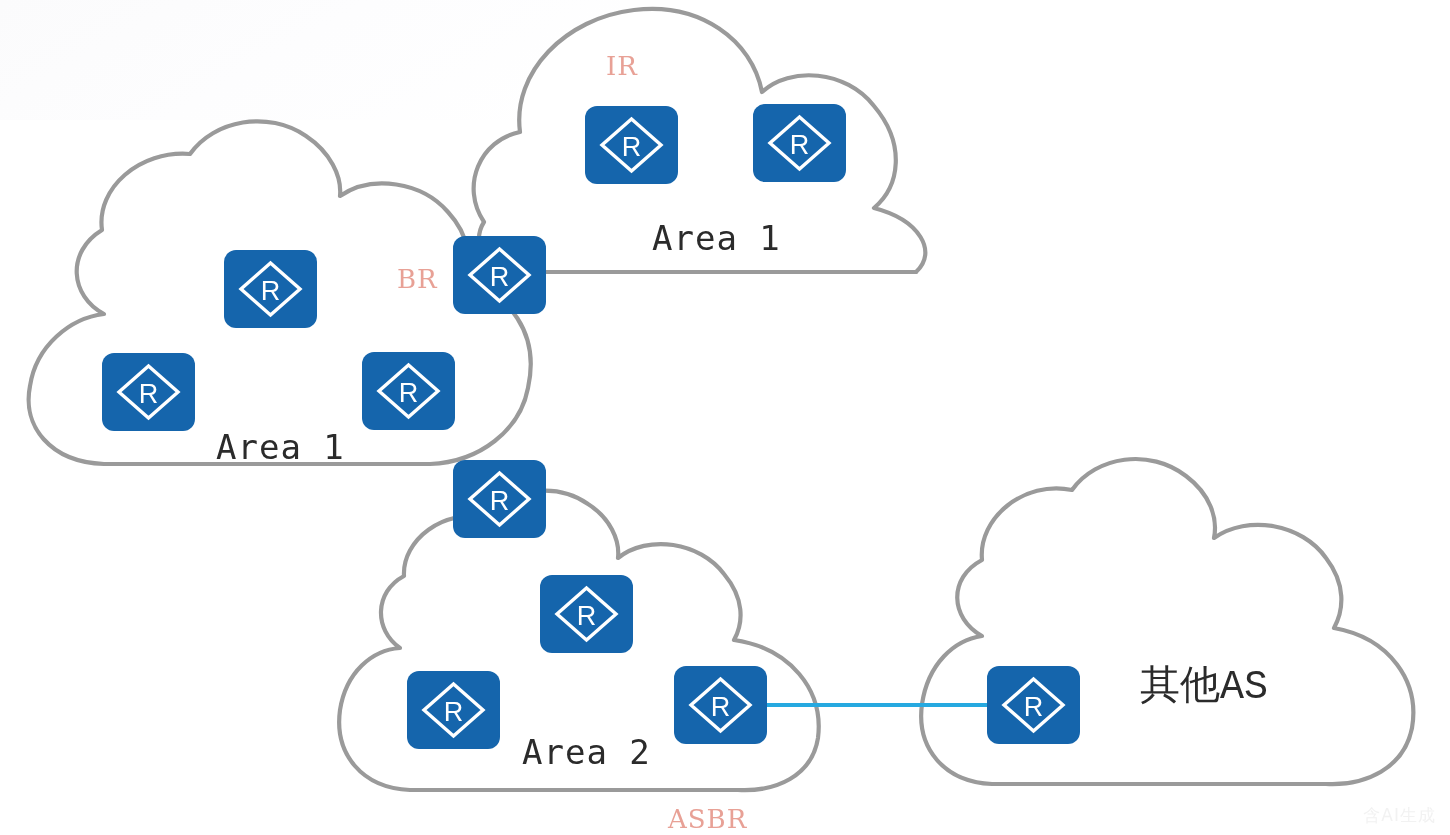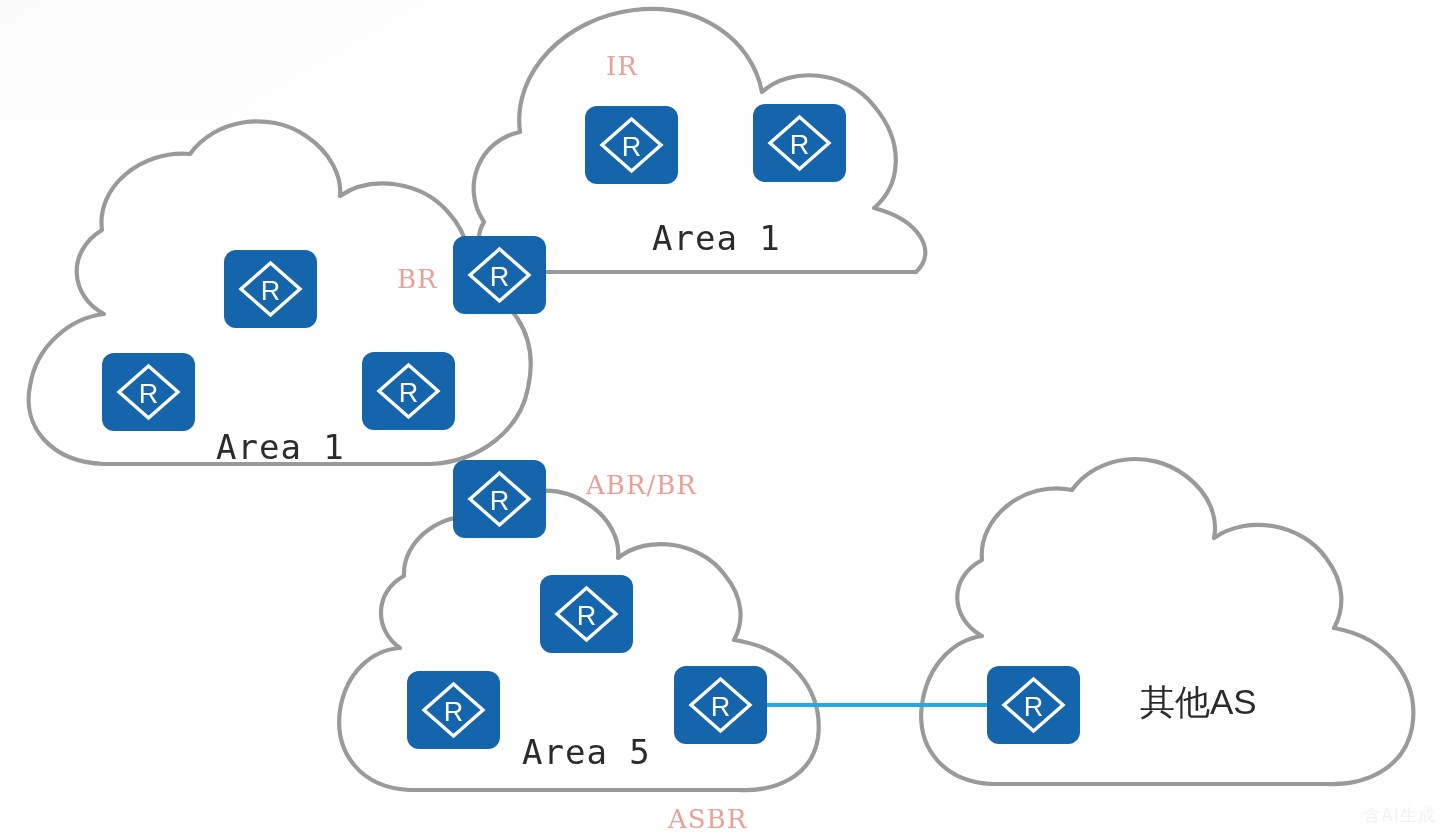--- a/index.html
+++ b/index.html
@@ -62,25 +62,24 @@
     color: #2b2b2b;
     letter-spacing: 1px;
   }
   .lbl-role {
     font-family: "DejaVu Serif", "Liberation Serif", serif;
     font-size: 26px;
     color: #e8a196;
     letter-spacing: 1px;
   }
   .lbl-as {
-    font-family: Liberation Sans, sans-serif;
-    font-size: 35px;
+    font-family: Liberation Mono, monospace;
+    font-size: 40px;
     color: #2b2b2b;
     letter-spacing: 0px;
-    margin-top: 16px;
   }
   .watermark {
     position: absolute;
     right: 14px;
     bottom: 8px;
     font-family: "DejaVu Sans", "Liberation Sans", sans-serif;
     font-size: 17px;
     color: #f2f2f2;
     letter-spacing: 1px;
     user-select: none;
@@ -239,23 +238,22 @@
   </div>
 
   <div class="lbl lbl-role" style="left:606px; top:53px;">IR</div>
 
   <div class="lbl lbl-area" style="left:652px; top:221px;text-align:center;">Area 1</div>
 
   <div class="lbl lbl-role" style="left:354px; top:266px;margin-left:43px;">BR</div>
 
   <div class="lbl lbl-area" style="left:216px; top:430px;">Area 1</div>
 
-  <div class="lbl lbl-role" style="left:586px; top:472px;">ABR/BR</div>
-
-  <div class="lbl lbl-area" style="left:522px; top:735px;">Area 5</div>
+
+  <div class="lbl lbl-area" style="left:522px; top:735px;">Area 2</div>
 
   <div class="lbl lbl-role" style="left:668px; top:806px;">ASBR</div>
 
   <div class="lbl lbl-as" style="left:1140px; top:668px;">其他AS</div>
 
   <div class="watermark">含AI生成</div>
 
 </div>
 
 </body></html>

